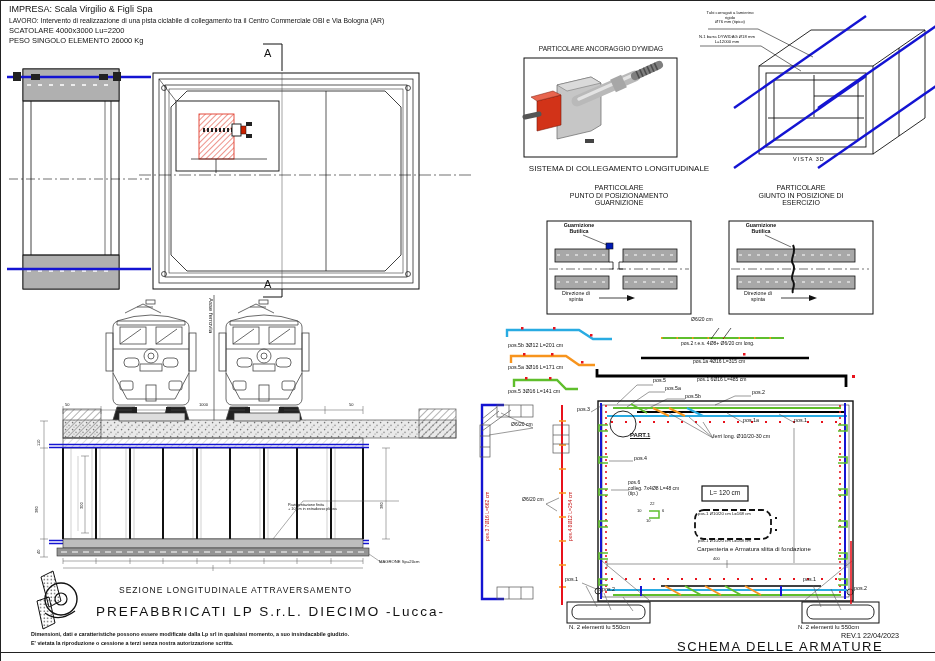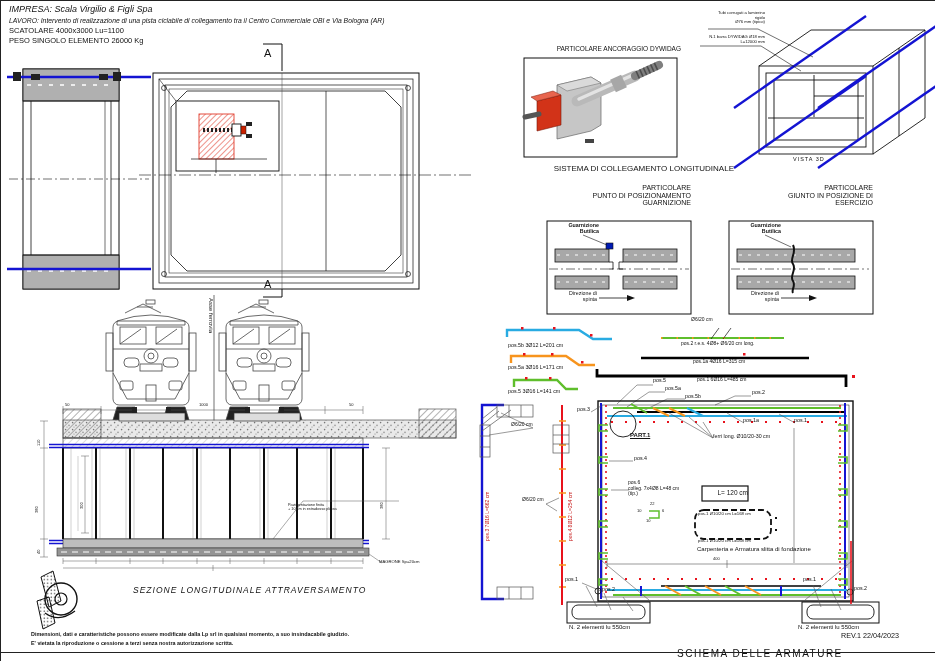--- a/index.html
+++ b/index.html
@@ -1,36 +1,36 @@
 <!DOCTYPE html>
 <html><head>
 <meta charset="utf-8">
 <style>
   html,body{margin:0;padding:0;background:#9a9a9a;}
   .sheet{position:relative;width:935px;height:661px;background:#ffffff;
          border:1px solid #222;overflow:hidden;
          font-family:"Liberation Sans",sans-serif;color:#111;}
   .lbl{position:absolute;font-size:5.5px;line-height:1.1;white-space:pre-line;color:#111;}
-  .c{text-align:right;}
-  .it{font-style:italic;}
+  .c{text-align:center;}
+  .it{}
   .red{color:#c41212;}
   .rot{transform:rotate(-90deg);transform-origin:0 0;white-space:nowrap;}
   .vrt{writing-mode:vertical-rl;}
   svg{position:absolute;overflow:visible;}
   .u{text-decoration:underline;}
   .hline{position:absolute;left:0;width:100%;height:0;border-top:1px solid #222;}
 </style>
 </head>
 <body>
 
 <div class="sheet">
 
   <span class="lbl it" style="left:8px;top:4px;font-size:9px;">IMPRESA: Scala Virgilio &amp; Figli Spa</span>
   <span class="lbl it" style="left:8px;top:16px;font-size:6.8px;">LAVORO: Intervento di realizzazione di una pista ciclabile di collegamento tra il Centro Commerciale OBI e Via Bologna (AR)</span>
-  <span class="lbl" style="left:8px;top:26px;font-size:7.5px;">SCATOLARE 4000x3000 Lu=1100</span>
+  <span class="lbl" style="left:8px;top:26px;font-size:7.5px;">SCATOLARE 4000x3000 Lu=2200</span>
   <span class="lbl" style="left:8px;top:36px;font-size:7.5px;">PESO SINGOLO ELEMENTO 26000 Kg</span>
 
   <svg style="left:0;top:55px" width="160" height="240" viewBox="0 55 160 240">
     <rect x="22" y="68" width="96" height="220" fill="#fff" stroke="#111" stroke-width="1"></rect>
     <rect x="22" y="68" width="96" height="32" fill="#b0b0b0" stroke="#111" stroke-width="0.8"></rect>
     <rect x="22" y="254" width="96" height="34" fill="#b0b0b0" stroke="#111" stroke-width="0.8"></rect>
     <line x1="26" y1="84" x2="114" y2="84" stroke="#fff" stroke-width="1.5" stroke-dasharray="4,7"></line>
     <line x1="26" y1="270" x2="114" y2="270" stroke="#fff" stroke-width="1.5" stroke-dasharray="4,7"></line>
     <line x1="30" y1="100" x2="30" y2="254" stroke="#111" stroke-width="0.8"></line>
     <line x1="104" y1="100" x2="104" y2="254" stroke="#111" stroke-width="0.6"></line>
@@ -372,21 +372,21 @@
   <span class="lbl c" style="left:701px;top:488px;width:46px;font-size:6.5px;">L= 120 cm</span>
   <span class="lbl" style="left:697px;top:511px;font-size:4.3px;">pos.1 Ø10/20 cm L=168 cm</span>
   <span class="lbl" style="left:697px;top:538px;font-size:4.3px;">pos.1 Ø10/20 cm L=168 cm</span>
   <span class="lbl" style="left:696px;top:545px;font-size:6px;">Carpenteria e Armatura slitta di fondazione</span>
   <span class="lbl" style="left:712px;top:556px;font-size:4px;">400</span>
   <span class="lbl" style="left:601px;top:586px;font-size:5.3px;">pos.2</span>
   <span class="lbl" style="left:802px;top:576px;font-size:5.3px;">pos.1</span>
   <span class="lbl" style="left:853px;top:585px;font-size:5.3px;">pos.2</span>
   <span class="lbl" style="left:568px;top:623px;font-size:6px;">N. 2 elementi lu 550cm</span>
   <span class="lbl" style="left:797px;top:623px;font-size:6px;">N. 2 elementi lu 550cm</span>
-  <span class="lbl" style="left:676px;top:639px;font-size:10px;letter-spacing:1.5px;margin-top:8px;">SCHEMA DELLE ARMATURE</span>
+  <span class="lbl" style="left:676px;top:639px;font-size:13px;letter-spacing:1.5px;">SCHEMA DELLE ARMATURE</span>
   <span class="lbl" style="left:840px;top:631px;font-size:7.2px;">REV.1 22/04/2023</span>
 
   <svg style="left:35px;top:290px" width="440" height="280" viewBox="35 290 440 280">
     <defs>
       <pattern id="bl" width="7" height="7" patternUnits="userSpaceOnUse">
         <rect width="7" height="7" fill="#e9e9e9"></rect>
         <circle cx="1.6" cy="1.6" r="0.8" fill="#777"></circle>
           <circle cx="5" cy="4.4" r="0.8" fill="#999"></circle>
           <circle cx="3" cy="6" r="0.6" fill="#888"></circle>
       </pattern>
@@ -521,31 +521,32 @@
   <span class="lbl" style="left:198px;top:402px;font-size:4px;">1000</span>
   <span class="lbl" style="left:348px;top:402px;font-size:4px;">50</span>
   <span class="lbl rot" style="left:36px;top:445px;font-size:4px;">110</span>
   <span class="lbl rot" style="left:34px;top:512px;font-size:4px;">380</span>
   <span class="lbl rot" style="left:36px;top:553px;font-size:4px;">40</span>
   <span class="lbl rot" style="left:79px;top:508px;font-size:4px;">300</span>
   <span class="lbl rot" style="left:379px;top:508px;font-size:4px;">380</span>
   <span class="lbl" style="left:287px;top:502px;font-size:3.8px;">Pavimentazione finita
 + 10 cm in estradosso platea</span>
   <span class="lbl" style="left:378px;top:559px;font-size:4.2px;">MAGRONE Sp=20cm</span>
-  <span class="lbl" style="left:132px;top:585px;font-size:8.5px;letter-spacing:1px;font-style:italic;">SEZIONE LONGITUDINALE ATTRAVERSAMENTO</span>
+  <span class="lbl" style="left:118px;top:585px;font-size:8.5px;letter-spacing:1px;">SEZIONE LONGITUDINALE ATTRAVERSAMENTO</span>
 
   <svg style="left:28px;top:566px" width="70" height="66" viewBox="28 566 70 66">
     <defs>
       <pattern id="ld" width="3.5" height="3.5" patternUnits="userSpaceOnUse">
         <circle cx="1.2" cy="1.2" r="0.7" fill="#333"></circle>
       </pattern>
     </defs>
     <polygon points="40,576 52,570 60,600 48,606" fill="url(#ld)" stroke="#111" stroke-width="1"></polygon>
     <polygon points="36,600 48,596 54,622 42,628" fill="url(#ld)" stroke="#111" stroke-width="1"></polygon>
     <circle cx="60" cy="598" r="16" fill="none" stroke="#111" stroke-width="1.4"></circle>
     <circle cx="60" cy="598" r="6" fill="none" stroke="#111" stroke-width="1.2"></circle>
     <path d="M44,612 Q58,622 74,610" fill="none" stroke="#111" stroke-width="1.2"></path>
   </svg>
+  <span class="lbl it" style="left:95px;top:604px;font-size:13.5px;letter-spacing:2px;">PREFABBRICATI LP S.r.L. DIECIMO -Lucca-</span>
   <span class="lbl" style="left:30px;top:631px;font-size:5.4px;font-weight:bold;">Dimensioni, dati e caratteristiche possono essere modificate dalla Lp srl in qualsiasi momento, a suo insindacabile giudizio.</span>
   <span class="lbl" style="left:30px;top:640px;font-size:5.4px;font-weight:bold;">E' vietata la riproduzione o cessione a terzi senza nostra autorizzazione scritta.</span>
 
   <div class="hline" style="top:651px;"></div>
 </div>
 
 </body></html>

